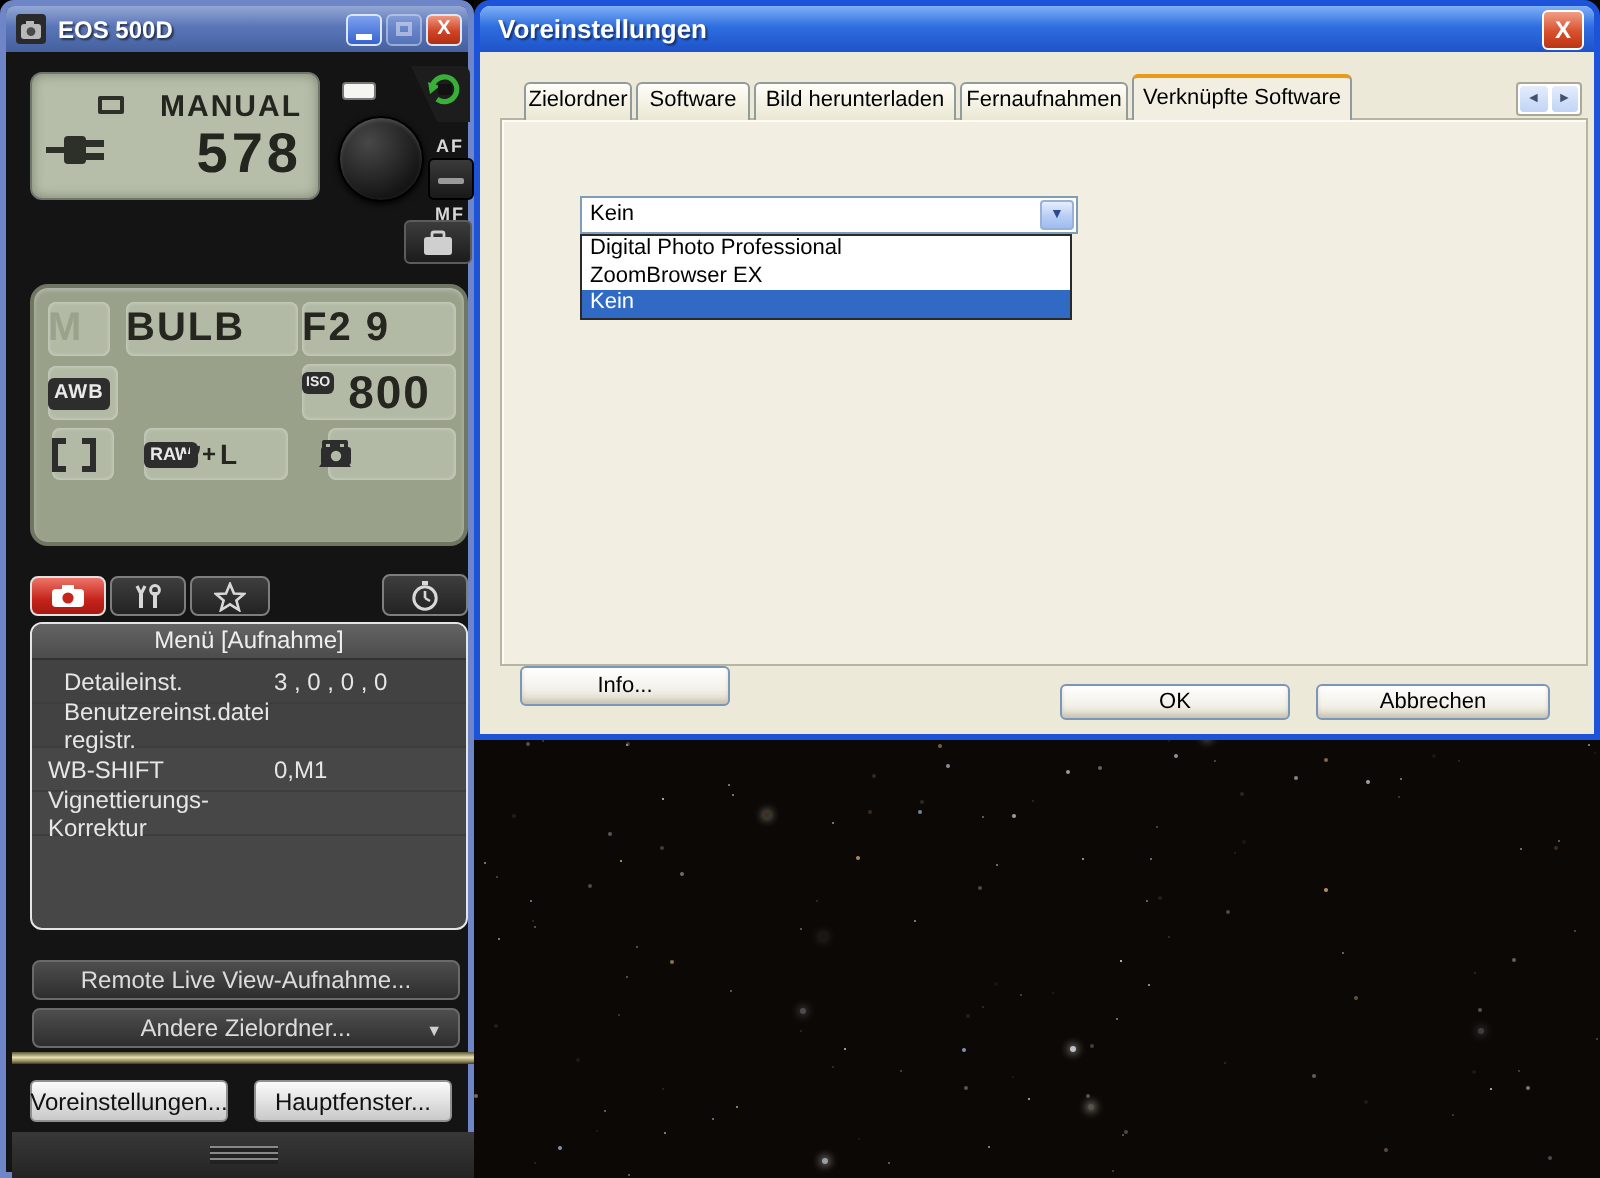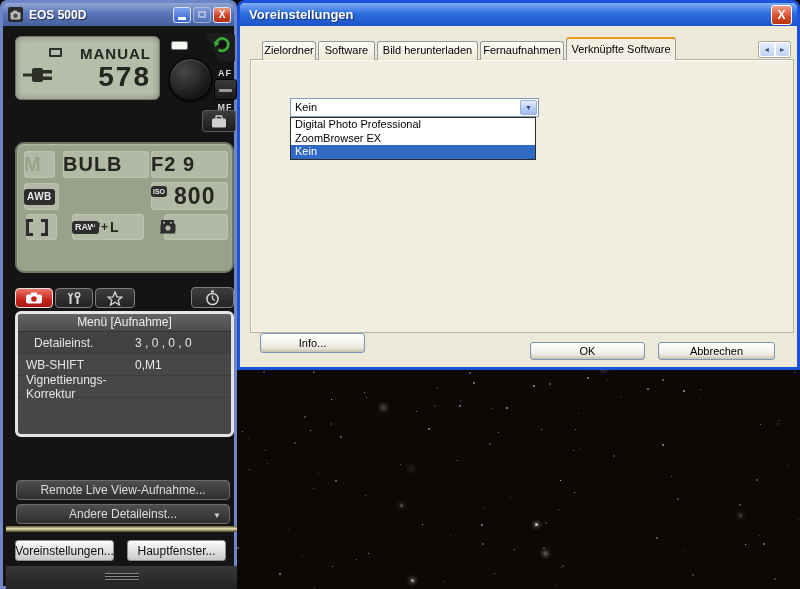--- a/index.html
+++ b/index.html
@@ -80,22 +80,22 @@
   .brk.r { border-right:3px solid #2d2d2d; border-top:3px solid #2d2d2d; border-bottom:3px solid #2d2d2d; margin-left:6px; }
 
   .mtab { top:259px; height:20px; border-radius:4px; border:1px solid #7e7e7e;
           display:flex; align-items:center; justify-content:center;
           background:linear-gradient(#3e3e3e,#232323); }
   .mtab.cam { left:9px; width:38px; background:linear-gradient(#ee7468,#c5241b 60%,#a81812); border-color:#e0e0e0; }
   .mtab.tools { left:49px; width:38px; }
   .mtab.star { left:89px; width:40px; }
   .mtab.clock { left:185px; top:258px; width:43px; height:21px; }
 
-  .menubox { left:9px; top:282px; width:219px; height:126px; background:#474747;
-             border:3px solid #e5e5e5; border-radius:6px; overflow:hidden; }
+  .menubox { left:9px; top:282px; width:219px; height:154px; background:#474747;
+             border:1px solid #e5e5e5; border-radius:6px; overflow:hidden; }
   .menubox * { position:static; }
   .menuhdr { height:18px; background:linear-gradient(#646464,#4c4c4c); border-bottom:1px solid #333;
              text-align:center; font-size:12px; color:#efefef; line-height:17px; }
   .mrow { height:22px; display:flex; align-items:center; padding:0 8px; border-bottom:1px solid #3d3d3d;
           font-size:12px; color:#e6e6e6; }
   .mrow.indent { padding-left:16px; background:#424242; }
   .mrow .lab { flex:1; }
   .mrow .val { width:88px; }
 
   .darkbtn { left:10px; width:214px; height:20px; border-radius:4px; border:1px solid #6a6a6a;
@@ -670,33 +670,37 @@
             <path d="M7.5 9 V5.5 M7.5 9 L10 10.5" stroke="#d8d8d8" stroke-width="1.3"></path>
           </svg>
       </div>
 
       <div class="menubox">
         <div class="menuhdr">Menü [Aufnahme]</div>
         <div class="mrow indent">
             <span class="lab">Detaileinst.</span>
             <span class="val">3 , 0 , 0 , 0</span>
           </div>
+        <div class="mrow indent">
+            <span class="lab">Benutzereinst.datei registr.</span>
+            <span class="val"></span>
+          </div>
         <div class="mrow">
             <span class="lab">WB-SHIFT</span>
             <span class="val">0,M1</span>
           </div>
         <div class="mrow">
             <span class="lab">Vignettierungs-Korrektur</span>
             <span class="val"></span>
           </div>
       </div>
 
       <div class="darkbtn remote">Remote Live View-Aufnahme...</div>
       <div class="darkbtn andere">
-          <span style="position:static">Andere Detaileinst...</span>
+          <span style="position:static">Andere Zielordner...</span>
           <span class="dd">▼</span>
         </div>
       <div class="golddiv"></div>
       <div class="litebtn hwin">Hauptfenster...</div>
       <div class="litebtn pref">Voreinstellungen...</div>
       <div class="gripbar">
           <span class="grip"></span>
         </div>
     </div>
   </div>

